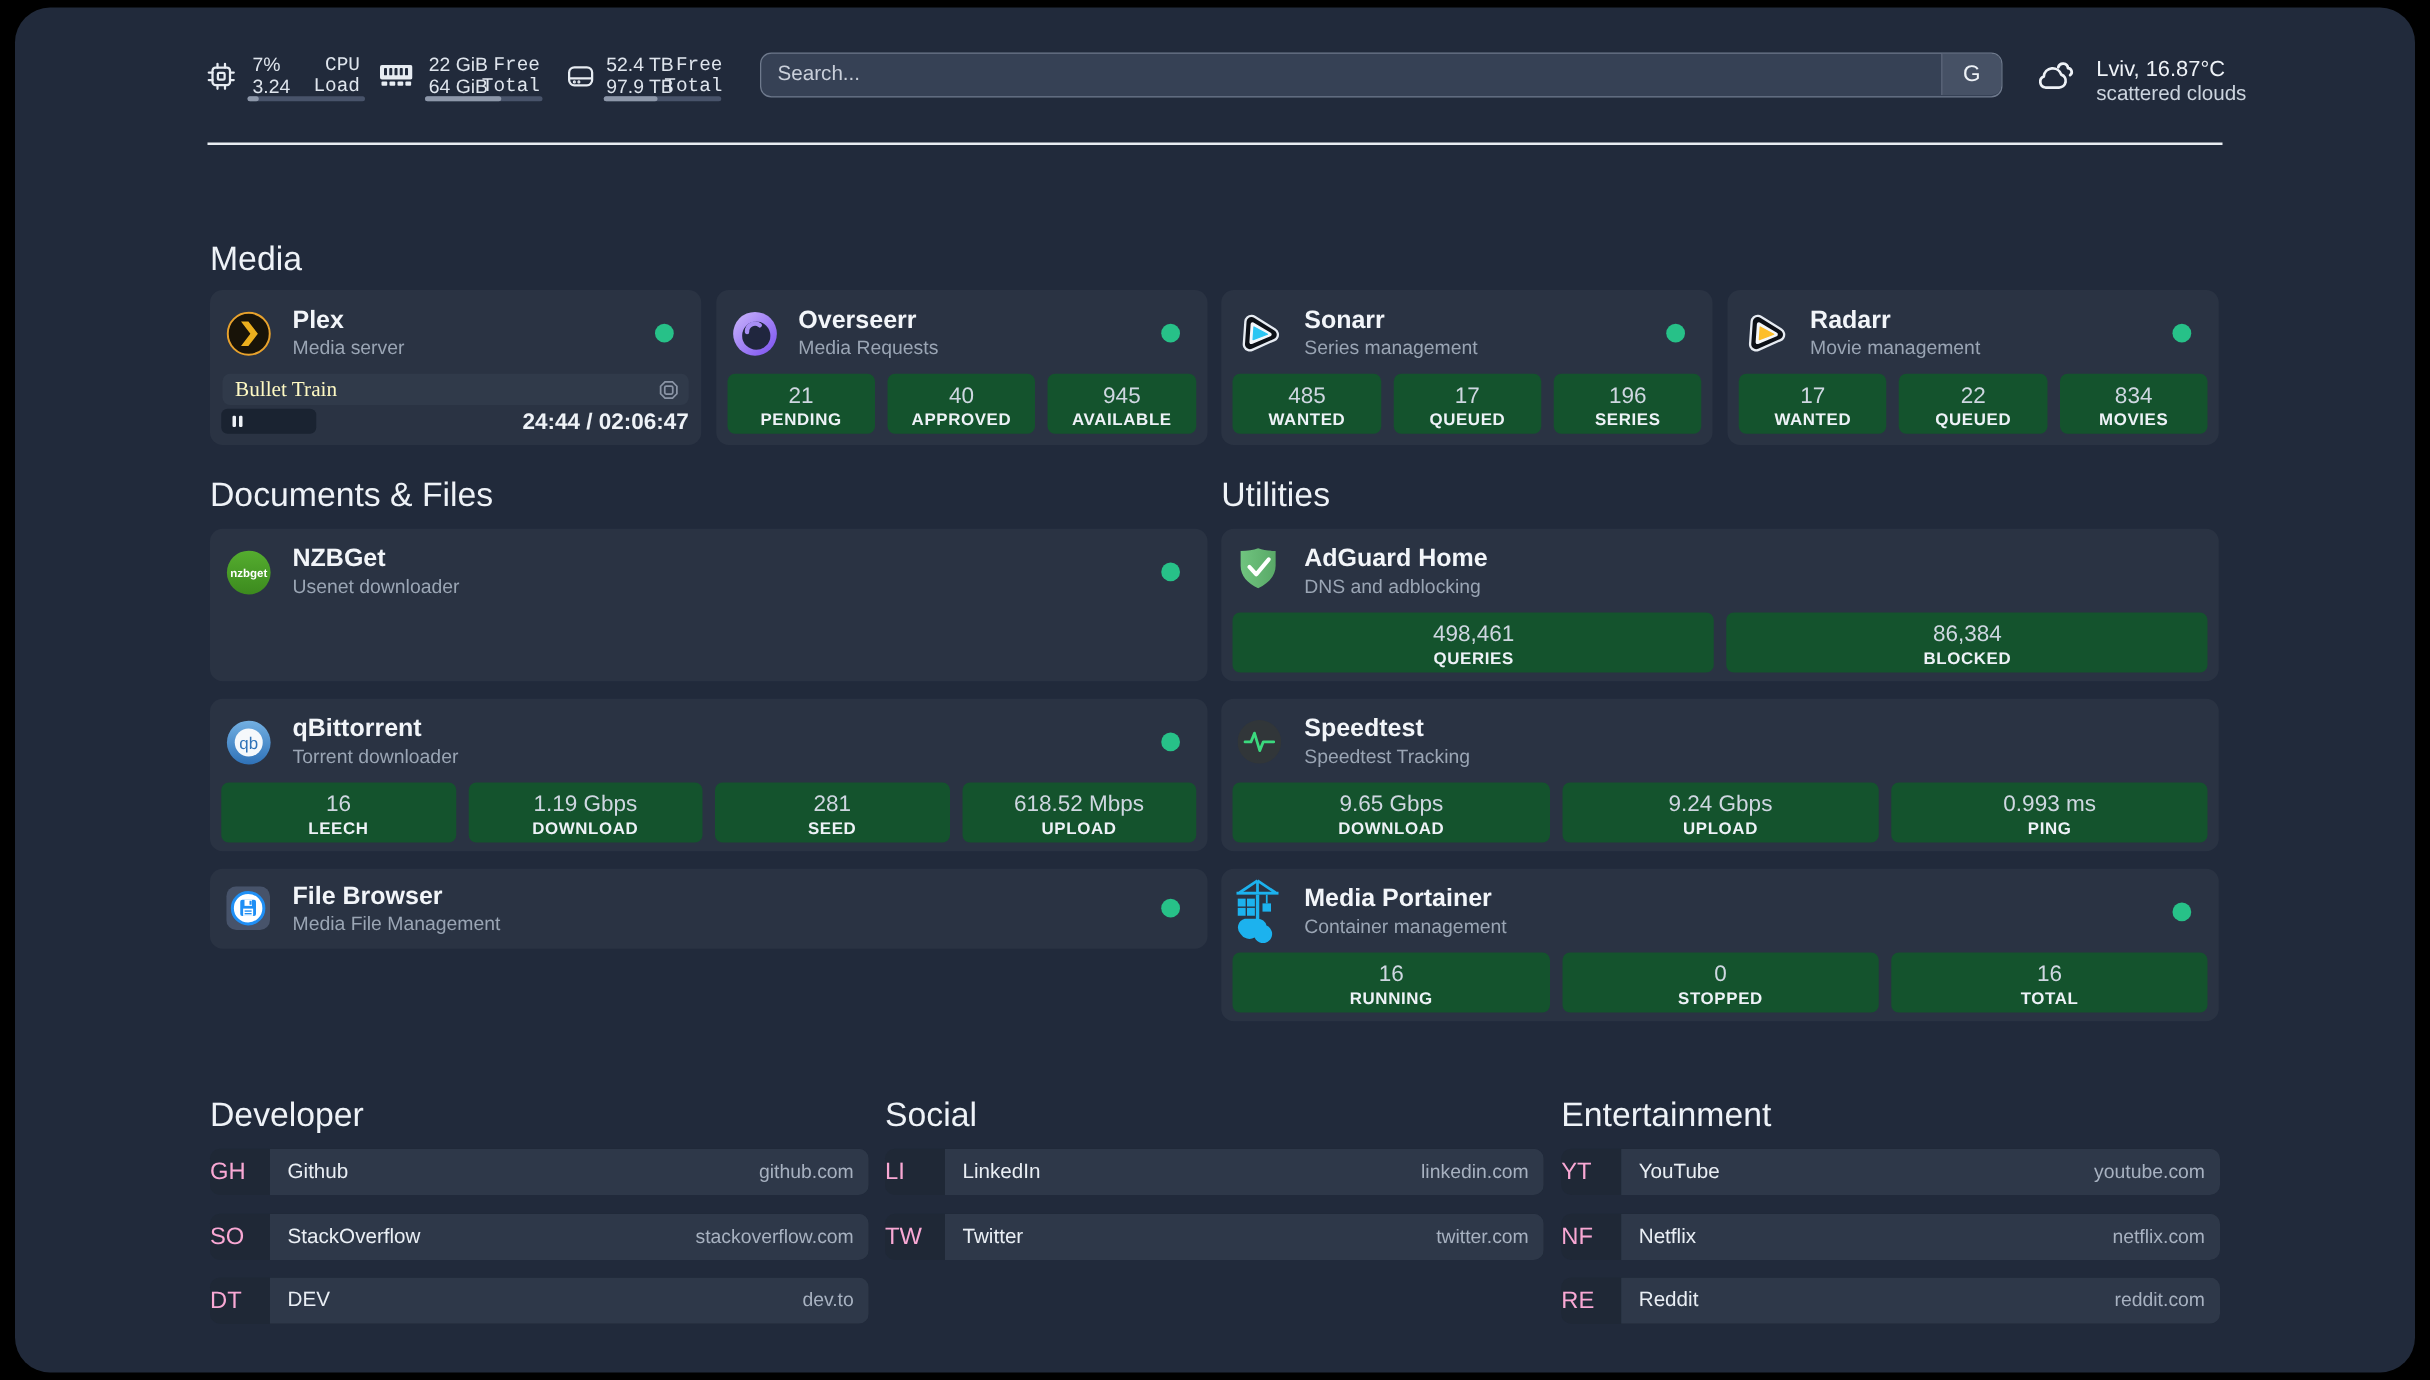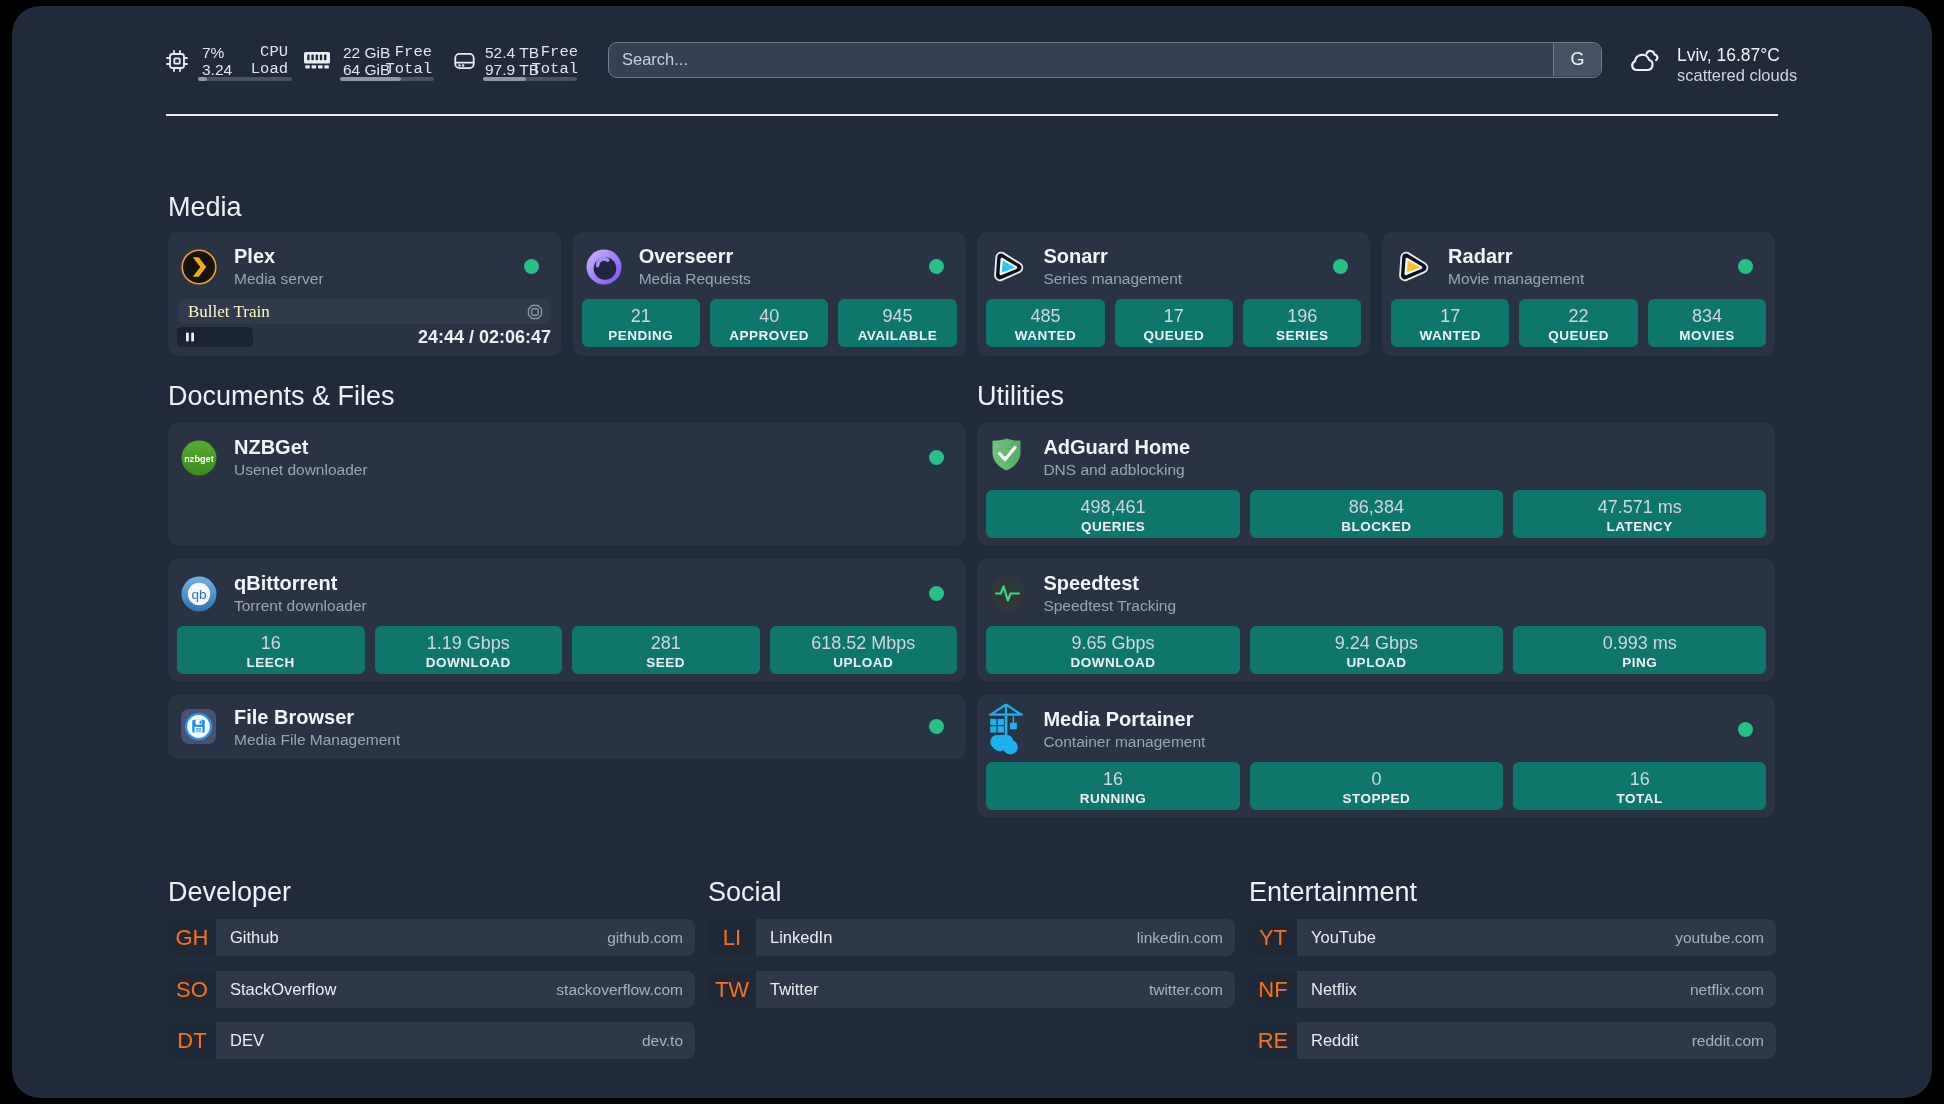--- a/index.html
+++ b/index.html
@@ -5,25 +5,25 @@
   * { margin:0; padding:0; box-sizing:border-box; }
   html,body { width:1944px; height:1104px; background:#000; font-family:"Liberation Sans", sans-serif; }
   #frame { position:absolute; left:12px; top:6px; width:1920px; height:1092px; background:#212a3b; border-radius:28px; overflow:hidden; }
   .abs { position:absolute; }
   .sec { position:absolute; color:#eef2f7; font-size:27px; font-weight:400; }
   .card { position:absolute; background:#2a3343; border-radius:10px; }
   .title { position:absolute; color:#f2f5f9; font-size:20px; font-weight:bold; white-space:nowrap; }
   .sub { position:absolute; color:#9aa5b4; font-size:15.5px; white-space:nowrap; }
   .dot { position:absolute; width:15px; height:15px; border-radius:50%; background:#27c188; }
   .stats { position:absolute; display:flex; gap:10px; left:9px; right:9px; top:67px; height:48px; }
-  .stat { flex:1; background:#0f766e; border-radius:6px; text-align:center; overflow:hidden; }
+  .stat { flex:1; background:#14532d; border-radius:6px; text-align:center; overflow:hidden; }
   .sv { font-size:18px; color:#cfd7e1; margin-top:7px; white-space:nowrap; }
   .sl { font-size:13.5px; font-weight:bold; color:#eef2f7; letter-spacing:0.5px; margin-top:1px; white-space:nowrap; }
   .bm { position:absolute; height:37px; border-radius:8px; background:#1f2836; overflow:hidden; }
-  .bmab { position:absolute; left:0; top:0; width:48px; height:37px; line-height:37px; text-align:center; color:#f97316; font-size:22px; }
+  .bmab { position:absolute; left:0; top:0; width:48px; height:37px; line-height:37px; text-align:left; color:#f9a8d4; font-size:19px; }
   .bmbar { position:absolute; left:48px; right:0; top:0; bottom:0; background:#2e3849; }
   .bmname { position:absolute; left:62px; top:0; height:37px; line-height:37px; color:#e9eef4; font-size:16.5px; }
   .bmdom { position:absolute; right:12px; top:0; height:37px; line-height:37px; color:#a7b1c0; font-size:15.5px; }
   .tb-val { position:absolute; color:#dfe5ed; font-size:15.5px; line-height:17px; white-space:pre-line; }
   .tb-lab { position:absolute; color:#dfe5ed; font-size:15.5px; line-height:17px; text-align:right; white-space:pre-line;font-family:Liberation Mono, monospace; }
   .pbar { position:absolute; height:4px; border-radius:2px; background:#48536a; }
   .pfill { position:absolute; height:4px; border-radius:2px; background:#8d97a9; top:0; left:0; }
 </style>
 </head>
 <body>
@@ -235,24 +235,20 @@
       <div class="title" style="left:66px;top:13px">AdGuard Home</div>
       <div class="sub" style="left:66px;top:38px">DNS and adblocking</div>
       <div class="stats" style="top:67px">
         <div class="stat">
           <div class="sv">498,461</div>
           <div class="sl">QUERIES</div>
         </div>
         <div class="stat">
           <div class="sv">86,384</div>
           <div class="sl">BLOCKED</div>
-        </div>
-        <div class="stat">
-          <div class="sv">47.571 ms</div>
-          <div class="sl">LATENCY</div>
         </div>
       </div>
     </div>
 <div class="card" style="left:156px;top:553px;width:798px;height:122px">
       <svg class="abs" style="left:13px;top:17px" width="36" height="36" viewBox="0 0 36 36">
 <defs>
           <linearGradient id="qbg" x1="0" y1="0" x2="0" y2="1">
             <stop offset="0" stop-color="#73b0e2"></stop>
             <stop offset="1" stop-color="#2f72b8"></stop>
           </linearGradient>

